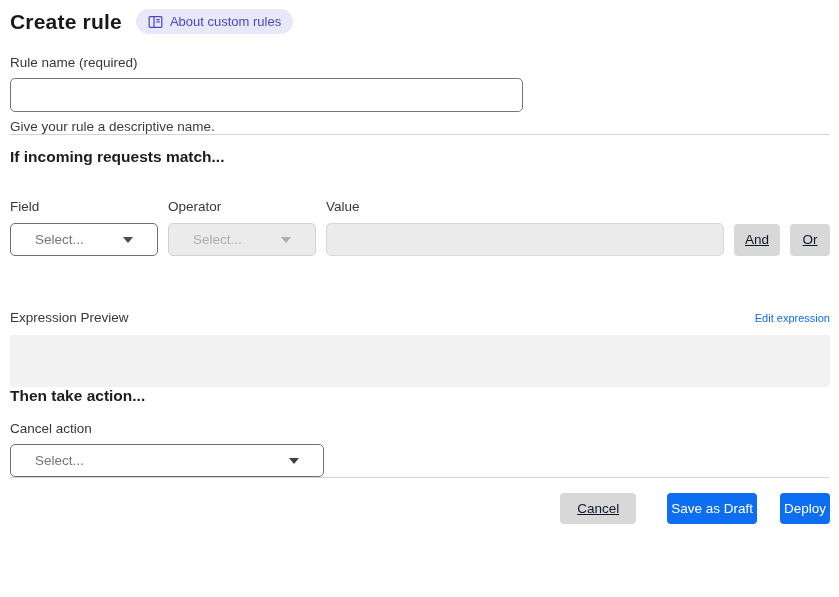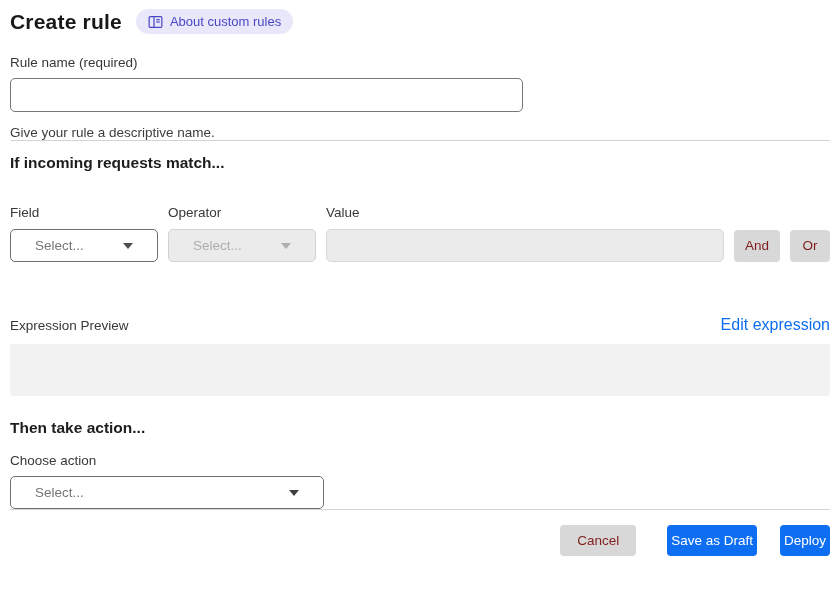--- a/index.html
+++ b/index.html
@@ -25,29 +25,29 @@
 
   
   .field-label { display: block; font-size: 13.5px; color: #36383b; margin-bottom: 8px; }
   .text-input {
     width: 513px; height: 34px;
     border: 1px solid #76777a; border-radius: 5px;
     font-family: "Liberation Sans", sans-serif;
     font-size: 13.5px; padding: 0 12px; color: #222; background: #fff;
     outline: none; display: block;
   }
-  .helper-text { font-size: 13.5px; color: #3a3c3f; margin-top: 13px; }
+  .helper-text { font-size: 13.5px; color: #3a3c3f; margin-top: 7px; }
 
   hr.divider { border: none; border-top: 1px solid #d4d4d4; margin: 0; }
   .divider-1 { margin-top: 23px; }
   .divider-2 { margin-top: 33px; }
 
   .section-heading { font-size: 15.5px; font-weight: 700; color: #1c1d1f; }
   .match-heading { margin-top: 13px; }
-  .action-heading { margin-top: 23px; }
+  .action-heading { }
 
   
   .match-grid {
     display: grid;
     grid-template-columns: 148px 148px 1fr 46px 40px;
     column-gap: 10px; row-gap: 9px;
     margin-top: 20px; align-items: center;
   }
   .match-grid .col-label { font-size: 13.5px; color: #36383b; align-self: end; margin-top: 13px; }
 
@@ -70,30 +70,30 @@
     height: 33px; width: 100%;
     background: #ebebeb; border: 1px solid #d8d8d8; border-radius: 5px;
     font-family: "Liberation Sans", sans-serif; font-size: 13.5px; padding: 0 12px; color: #555;
   }
 
   .btn {
     font-family: "Liberation Sans", sans-serif;
     border: none; border-radius: 4px; font-size: 13.5px; cursor: pointer;
     display: inline-flex; align-items: center; justify-content: center;
   }
-  .btn-neutral { background: #d8d8d8; color: #7f1d1d; }
+  .btn-neutral { background: #d8d8d8; color: #0f172a; text-decoration: underline; }
   .and-btn, .or-btn { height: 32px; width: 100%; }
 
   
   .preview-header {
     display: flex; justify-content: space-between; align-items: baseline;
     margin-top: 54px;
   }
   .preview-label { font-size: 13.5px; color: #36383b; }
-  .edit-link { font-size: 16px; color: #0e6ef2; text-decoration: none; cursor: pointer; }
+  .edit-link { font-size: 11px; color: #0e6ef2; text-decoration: none; cursor: pointer; }
   .preview-box {
     margin-top: 10px; height: 52px; width: 100%;
     background: #f2f2f2; border-radius: 3px;
     font-family: "Liberation Mono", monospace; font-size: 13px; color: #333;
     padding: 8px 12px;
   }
 
   
   .choose-label { margin-top: 16px; }
   .action-select { width: 314px; margin-top: 1px; }
@@ -155,21 +155,21 @@
     <button class="btn btn-neutral or-btn">Or</button>
   </div>
 
   <div class="preview-header">
     <span class="preview-label">Expression Preview</span>
     <a class="edit-link">Edit expression</a>
   </div>
   <div class="preview-box"></div>
 
   <h2 class="section-heading action-heading">Then take action...</h2>
-  <label class="field-label choose-label">Choose action</label>
+  <label class="field-label choose-label">Cancel action</label>
   <div class="select-control action-select">
     <span class="select-text">Select...</span>
     <span class="chevron"></span>
   </div>
 
   <hr class="divider divider-2">
 
   <div class="footer-row">
     <button class="btn btn-neutral btn-cancel">Cancel</button>
     <button class="btn btn-primary">Save as Draft</button>

